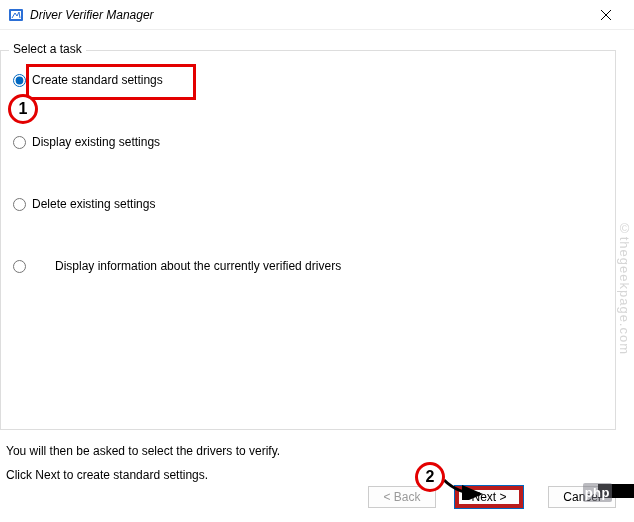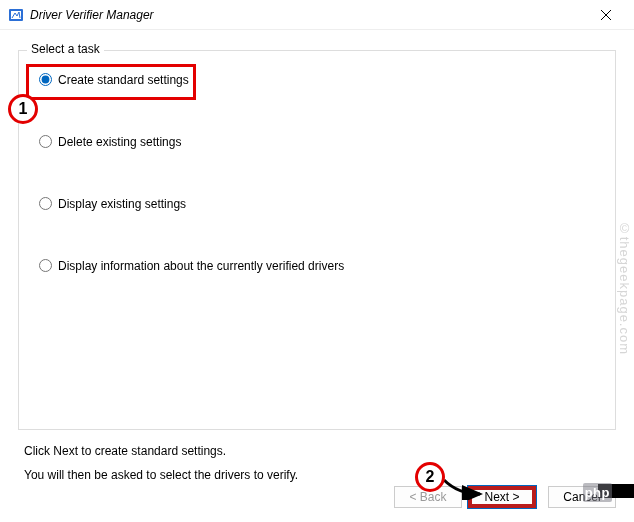--- a/index.html
+++ b/index.html
@@ -33,44 +33,43 @@
     color: #000;
   }
   .titlebar .close {
     width: 40px;
     text-align: center;
     font-size: 14px;
     color: #000;
     cursor: pointer;
   }
   .content {
-    padding: 20px 18px 0 18px;
+    padding: 20px 18px 0 0;
     position: relative;
   }
   .groupbox {
     position: relative;
     border: 1px solid #ddd;
     padding: 18px 10px 10px 10px;
     height: 380px;
   }
   .group-label {
     position: absolute;
     top: -9px;
     left: 8px;
     background: #fff;
     padding: 0 4px;
     font-size: 12px;
     color: #000;
   }
   .radio-row {
     display: flex;
-    align-items: flex-start;
+    align-items: center;
     margin-bottom: 48px;
     position: relative;
-    margin-left: 8px;
   }
   .radio-row input[type="radio"] {
     margin: 0 6px 0 2px;
     accent-color: #0067c0;
     width: 13px;
     height: 13px;
   }
   .radio-row label {
     font-size: 12px;
     color: #000;
@@ -104,21 +103,21 @@
   .instructions p {
     margin: 0 0 10px 0;
     font-size: 12px;
     color: #000;
   }
   .button-row {
     position: absolute;
     bottom: 14px;
     right: 18px;
     display: flex;
-    gap: 6px;
+    gap: 19px;
     align-items: center;
   }
   .btn {
     min-width: 68px;
     height: 22px;
     font-size: 12px;
     background: #fdfdfd;
     border: 1px solid #ccc;
     cursor: pointer;
     padding: 0 8px;
@@ -197,37 +196,37 @@
     <span class="group-label">Select a task</span>
 
     <div class="radio-row" style="margin-top:4px;">
       <input type="radio" name="task" checked="" style="">
       <label>Create standard settings</label>
     </div>
 
 
     <div class="radio-row">
       <input type="radio" name="task" style="">
-      <label>Delete existing settings</label>
+      <label>Display existing settings</label>
     </div>
 
     <div class="radio-row">
       <input type="radio" name="task" style="">
-      <label>Display existing settings</label>
-    </div>
-
-    <div class="radio-row" style="margin-bottom:10px;">
+      <label>Delete existing settings</label>
+    </div>
+
+    <div class="radio-row" style="margin-bottom:10px;gap:23px;">
       <input type="radio" name="task" style="">
       <label>Display information about the currently verified drivers</label>
     </div>
   </div>
 
   <div class="instructions">
+    <p>You will then be asked to select the drivers to verify.</p>
     <p>Click Next to create standard settings.</p>
-    <p>You will then be asked to select the drivers to verify.</p>
   </div>
 </div>
 
 <div class="button-row">
   <button class="btn" disabled="">&lt; Back</button>
   <button class="btn primary">Next &gt;</button>
   <button class="btn" style="margin-left:6px;">Cancel</button>
 </div>
 
 <div class="highlight-box" style="left:26px; top:64px; width:170px; height:36px;"></div>

